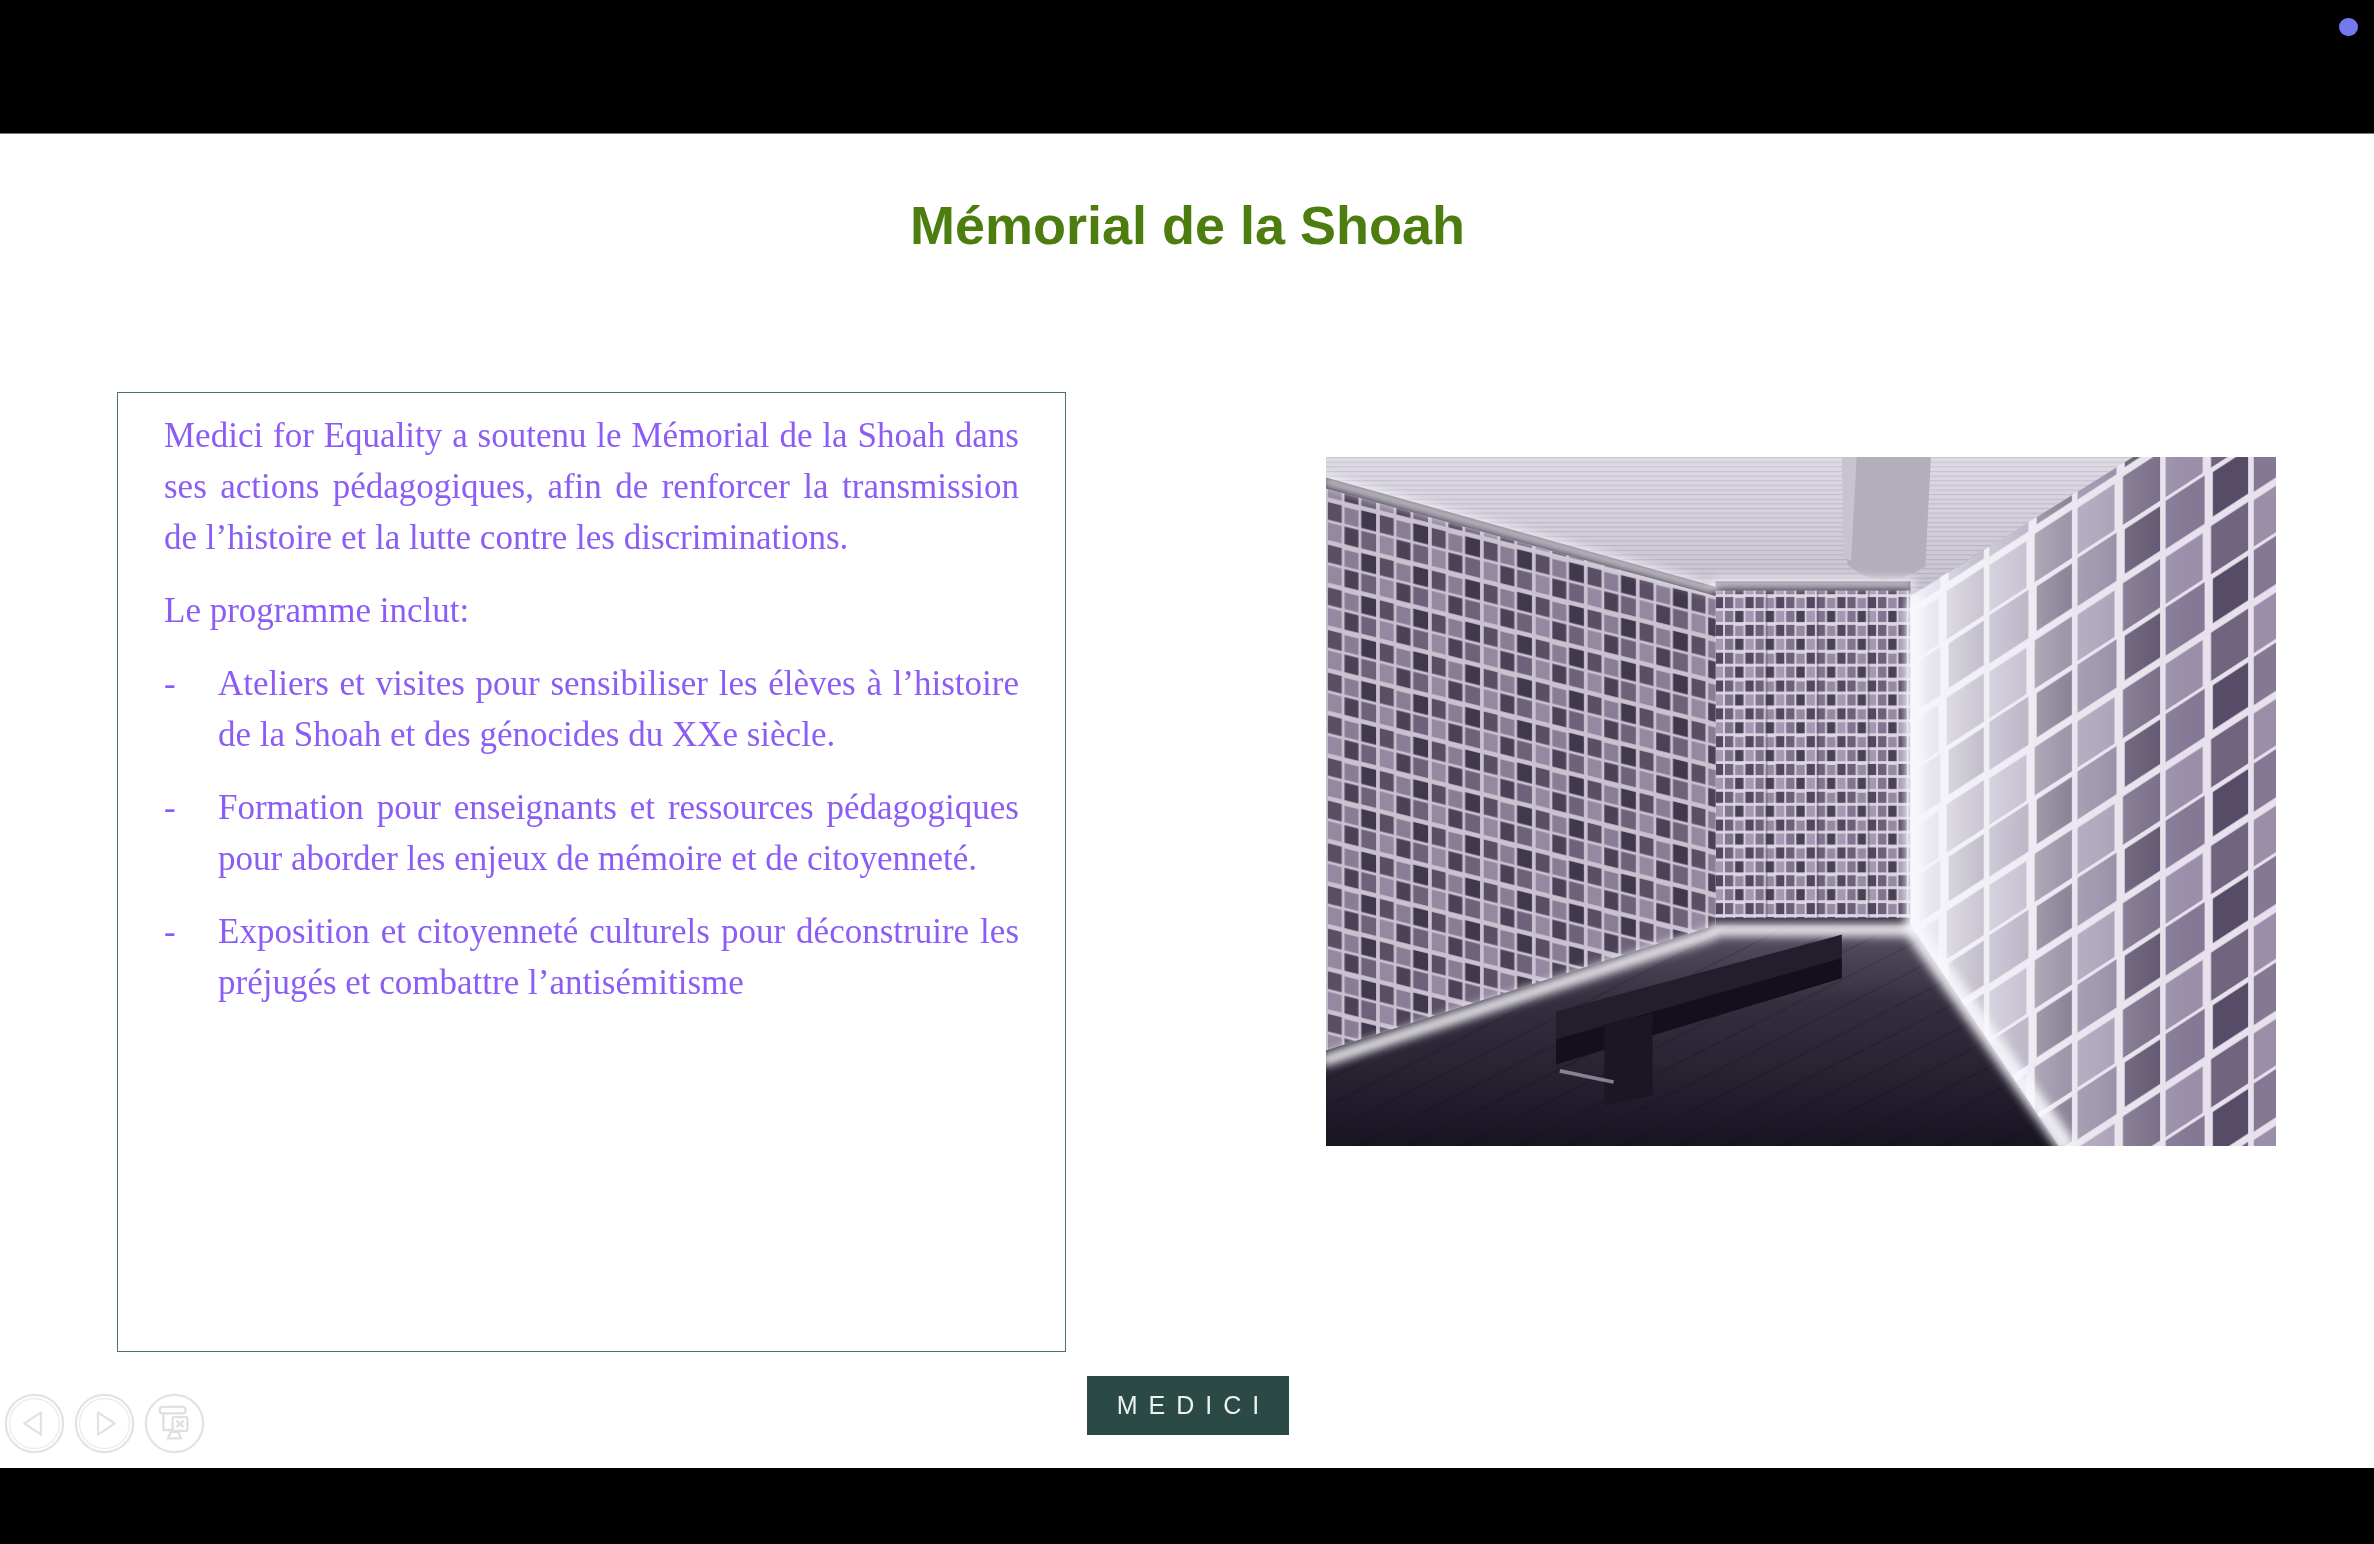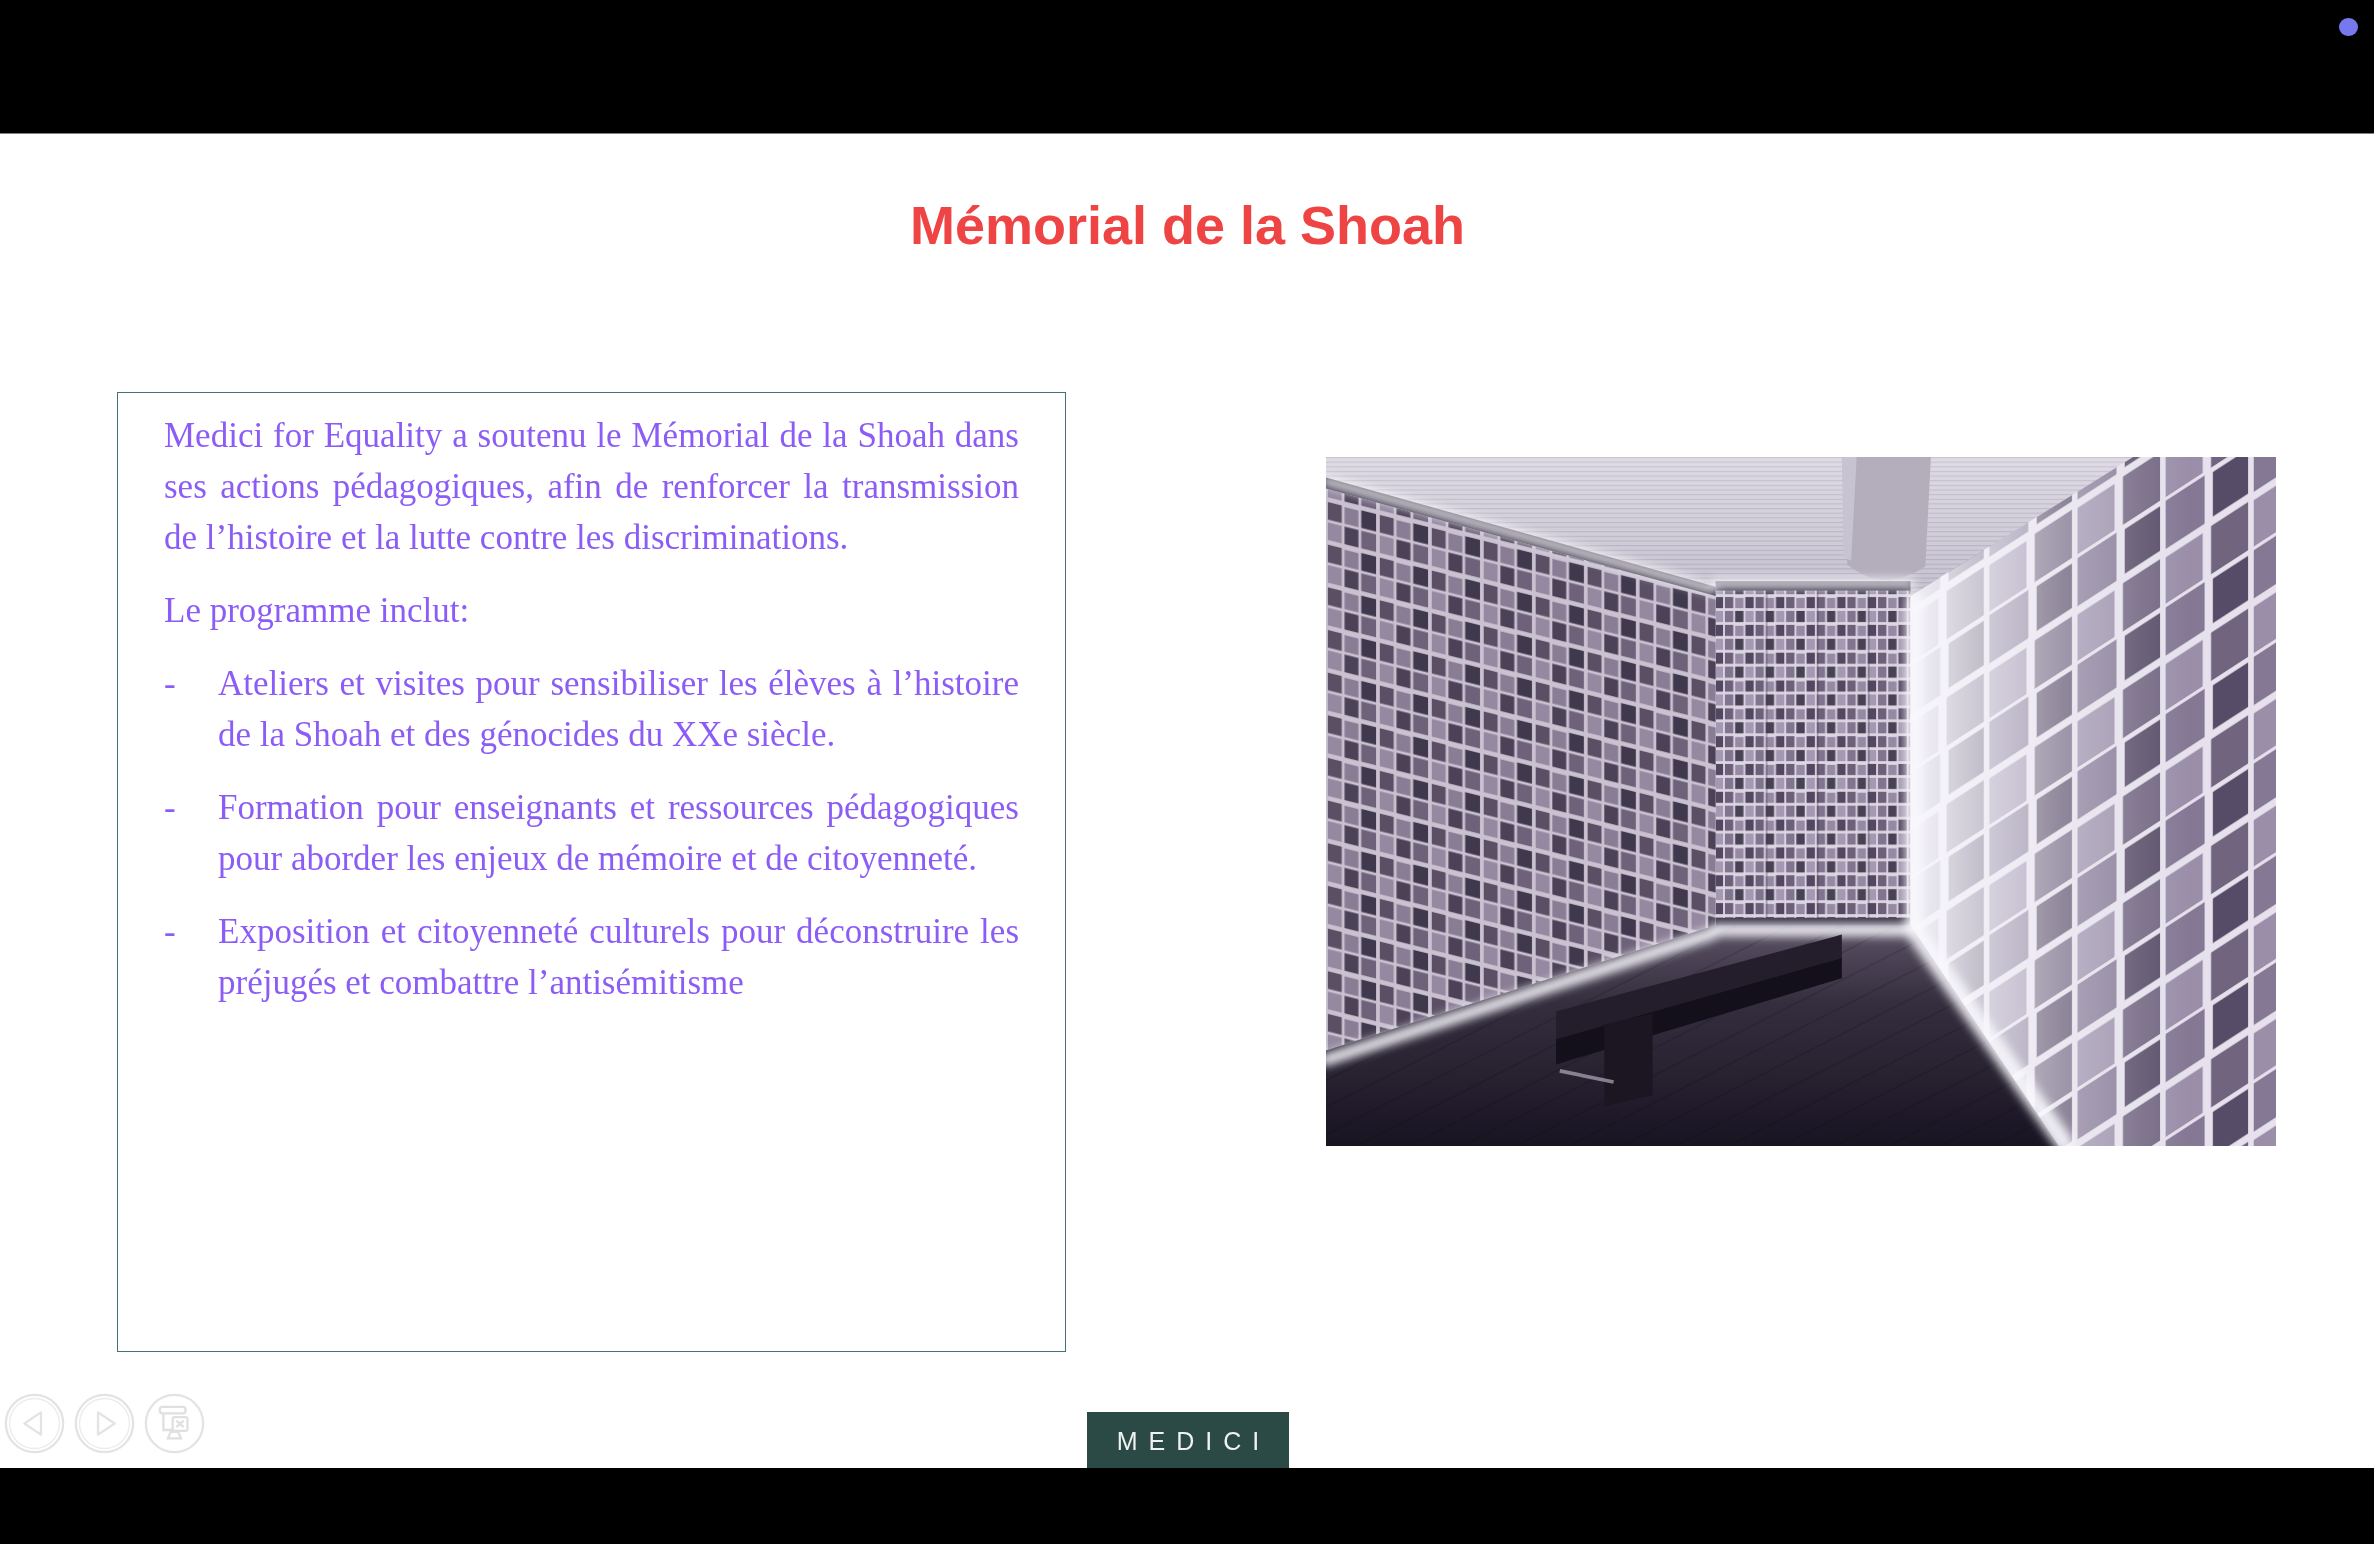--- a/index.html
+++ b/index.html
@@ -7,39 +7,39 @@
          font-family:"Liberation Serif", serif;}
   .bar{position:absolute;left:0;width:2375px;background:#000;}
   .bar.top{top:0;height:133px;border-bottom:1.9px solid #7e7e7e;}
   .bar.bottom{top:1468px;height:76px;}
   .status-dot{position:absolute;left:2339px;top:17.6px;width:18.6px;height:18.6px;border-radius:50%;
               background:#7678ee;}
   .slide{position:absolute;left:0;top:134px;width:2375px;height:1334px;background:#fff;}
 
   .slide-title{position:absolute;left:0;top:59px;width:2375px;margin:0;text-align:center;
                font-family:"Liberation Sans", sans-serif;font-weight:bold;font-size:54px;
-               line-height:65px;color:#ef4444;letter-spacing:0px;}
+               line-height:65px;color:#4d7c0f;letter-spacing:0px;}
 
   .textbox{position:absolute;left:117px;top:258px;width:949px;height:960px;box-sizing:border-box;
            border:1.9px solid #44707a;padding:16.7px 46px 15px 46px;background:#fff;
            font-size:35px;line-height:51px;color:#8b5cf6;}
   .textbox p{margin:0 0 22px 0;text-align:justify;}
   .textbox p.lead{text-align:left;}
   .bullet{display:flex;margin:0 0 22px 0;}
   .bullet .marker{flex:none;width:54px;text-align:left;}
   .bullet .text{flex:1;text-align:justify;}
   .textbox .closing{margin-bottom:0;}
 
   .photo{position:absolute;left:1326px;top:323px;width:950px;height:689px;margin:0;overflow:hidden;}
   .photo svg{display:block;width:100%;height:100%;filter:blur(0.6px);}
 
   .logo{position:absolute;left:1087px;top:1242px;width:202px;height:59px;background:#2b4a46;
         display:flex;align-items:center;justify-content:center;
         font-family:"Liberation Sans", sans-serif;font-size:25px;color:#eef2f1;
-        letter-spacing:11px;text-indent:11px;margin-top:36px;}
+        letter-spacing:11px;text-indent:11px;}
 
   .nav{position:absolute;left:3.7px;top:1259px;display:flex;gap:9.3px;}
   .nav button{width:61px;height:61px;padding:0;margin:0;background:transparent;border:none;cursor:pointer;}
   .nav svg{display:block;width:61px;height:61px;}
 </style>
 </head>
 <body>
 
 <div class="stage">
 

